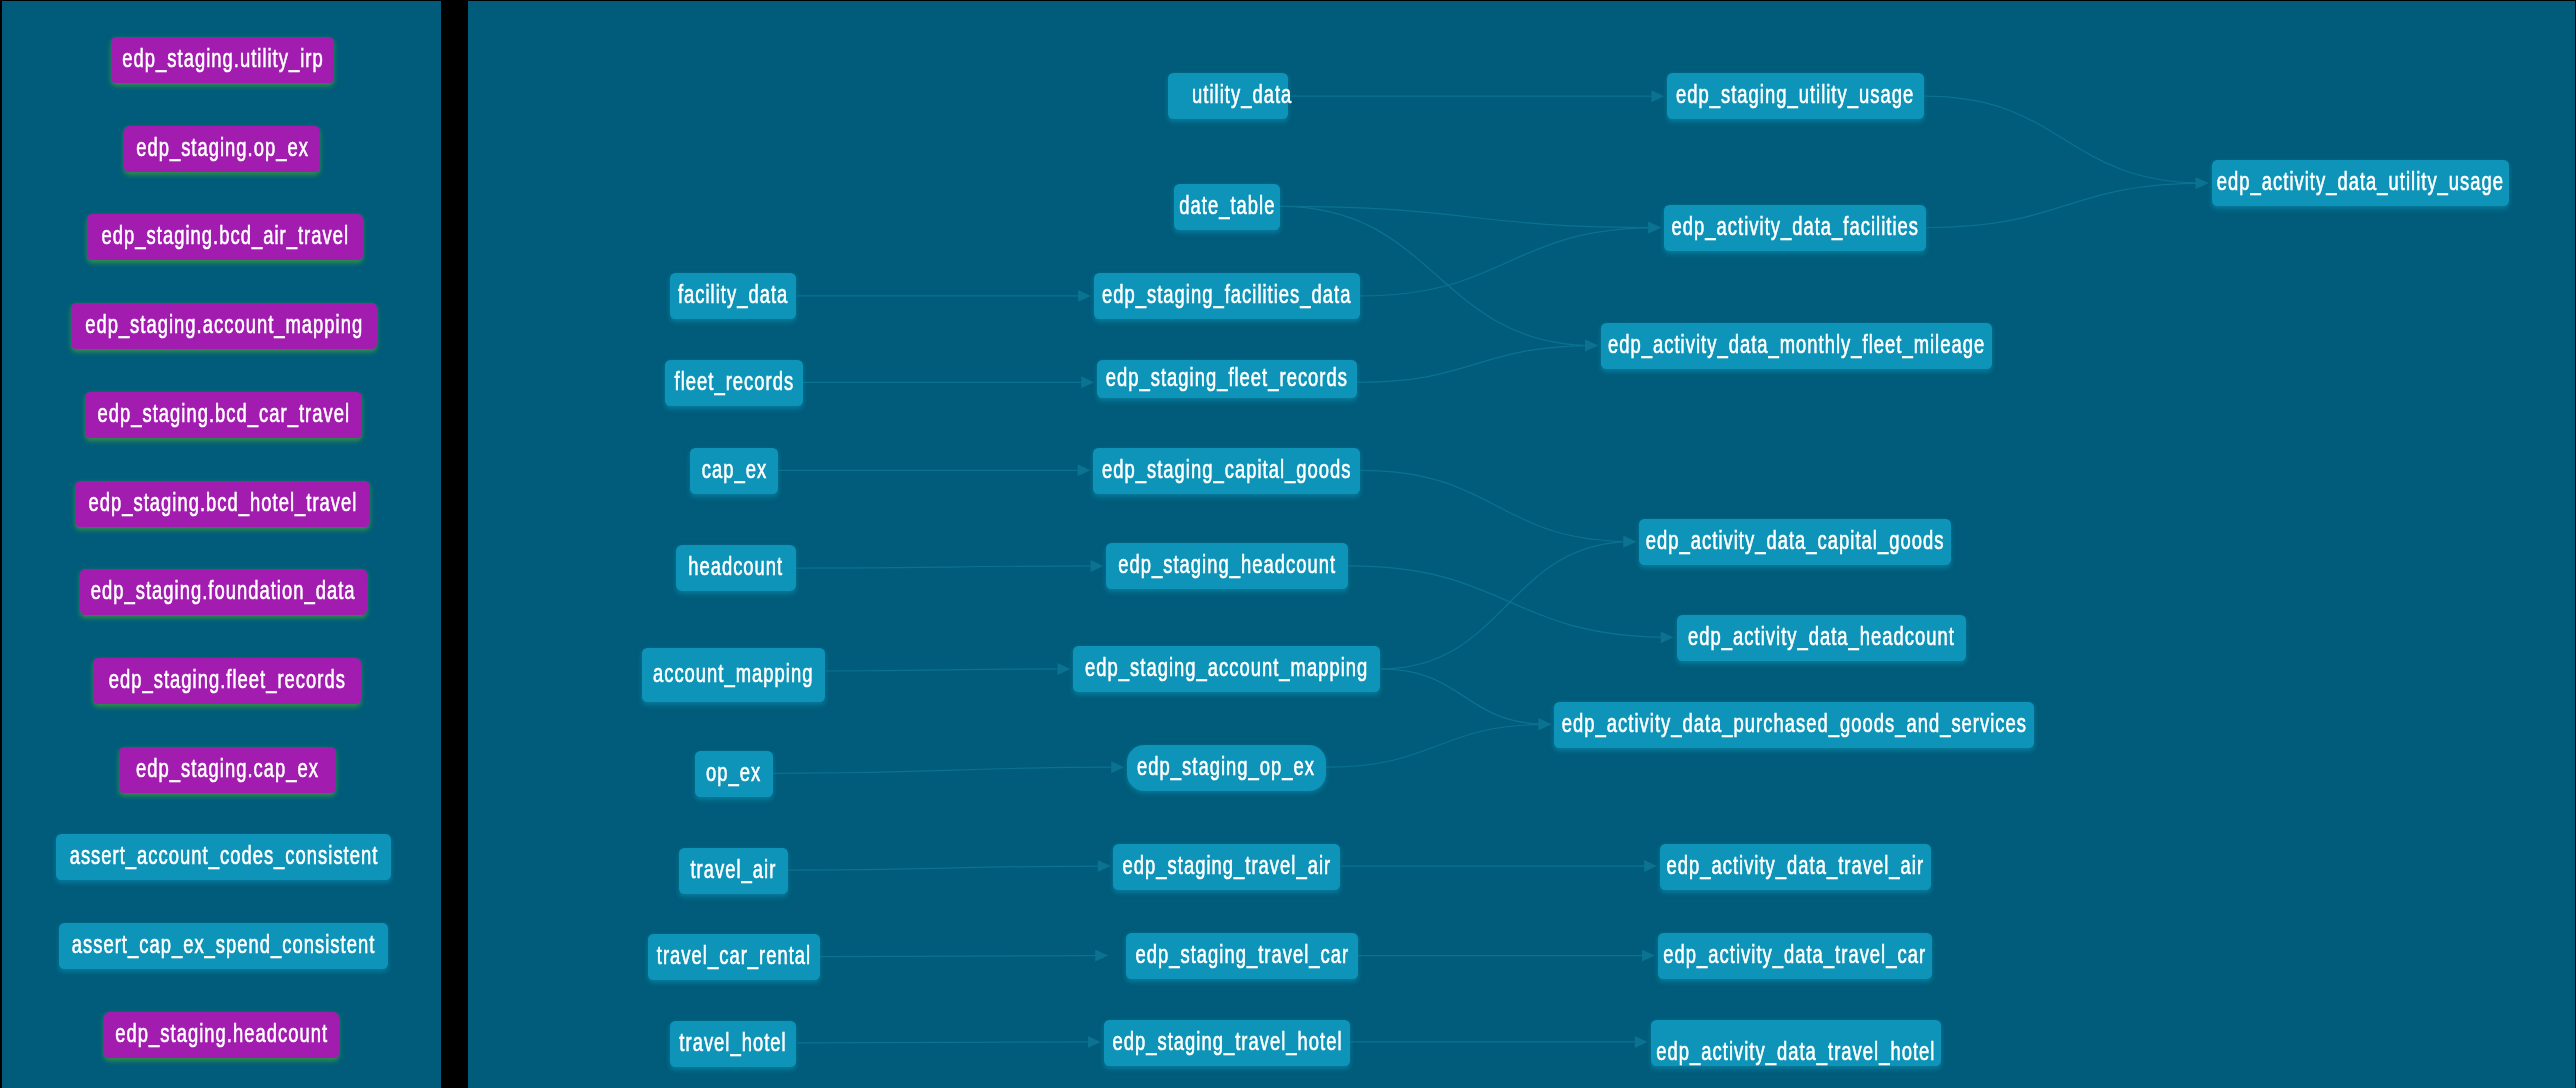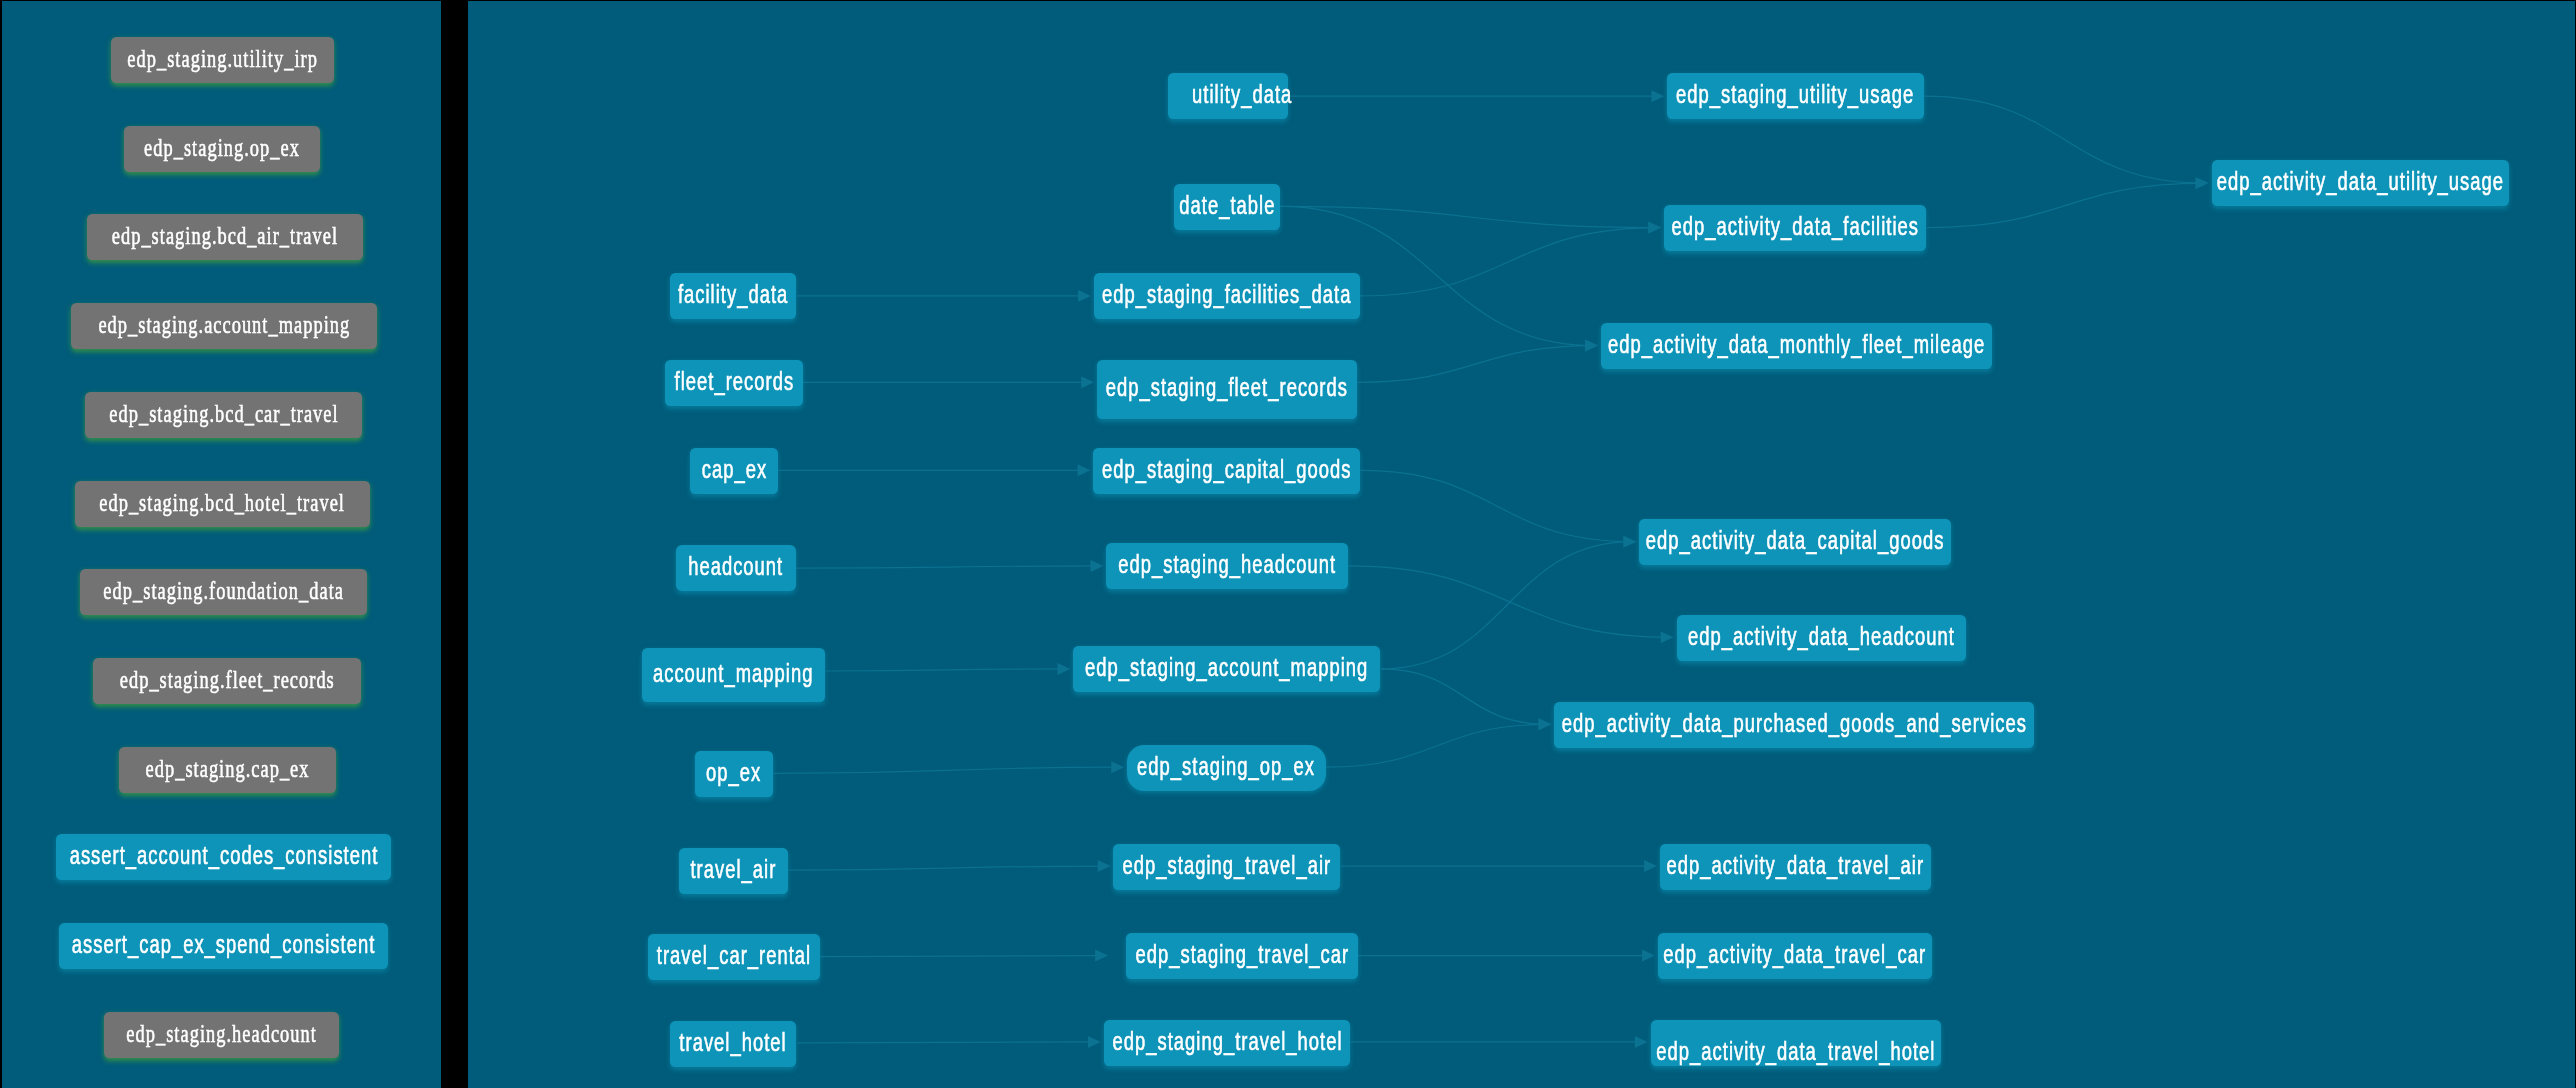--- a/index.html
+++ b/index.html
@@ -6,21 +6,21 @@
   #page{position:relative;width:2576px;height:1088px;background:#000;overflow:hidden;
         font-family:"Liberation Sans",sans-serif;}
   .clip{position:absolute;overflow:hidden;}
   #left-clip{left:2.1px;top:1px;width:439px;height:1087px;}
   #graph-clip{left:468px;top:1px;width:2107px;height:1087px;}
   .panel{position:absolute;left:-4.1px;top:-4.1px;width:calc(100% + 8.3px);height:calc(100% + 8.3px);
          background:#005c7a;filter:blur(0.7px);}
   .inner{position:absolute;left:4.1px;top:4.1px;width:calc(100% - 8.3px);height:calc(100% - 8.3px);}
   .node{position:absolute;display:flex;align-items:center;justify-content:center;
         border-radius:5.2px;color:#fff;white-space:nowrap;box-sizing:border-box;}
-  .node.green{background:#737373;box-shadow:0 2.1px 5.7px rgba(92,184,37,0.55);font-family:Liberation Serif, serif;}
+  .node.green{background:#a21caf;box-shadow:0 2.1px 5.7px rgba(92,184,37,0.55);}
   .node.blue{background:#0d94b8;box-shadow:0 2.1px 5.7px rgba(13,148,184,0.55);}
   .node > span{display:inline-block;font-size:25px;line-height:1;
         transform:scaleX(0.735) translateY(-1.8px);transform-origin:center center;letter-spacing:1.4px;
         -webkit-text-stroke:0.6px #fff;paint-order:stroke fill;}
   svg.edges{position:absolute;left:0;top:0;width:2107px;height:1087px;overflow:visible;}
   #panel-divider{position:absolute;left:441px;top:0;width:27.4px;height:1088px;background:#000;}
 </style>
 </head>
 <body>
 
@@ -153,21 +153,21 @@
             </div>
             <div class="node blue" style="left: 180px; top: 933px; width: 172px; height: 46px;">
               <span>travel_car_rental</span>
             </div>
             <div class="node blue" style="left: 202px; top: 1020px; width: 126px; height: 46px;">
               <span>travel_hotel</span>
             </div>
             <div class="node blue" style="left: 626px; top: 272px; width: 266px; height: 46px;">
               <span>edp_staging_facilities_data</span>
             </div>
-            <div class="node blue" style="left: 629px; top: 359px; width: 260px; height: 59px;">
+            <div class="node blue" style="left: 629px; top: 359px; width: 260px; height: 38px;">
               <span>edp_staging_fleet_records</span>
             </div>
             <div class="node blue" style="left: 625px; top: 447px; width: 267px; height: 46px;">
               <span>edp_staging_capital_goods</span>
             </div>
             <div class="node blue" style="left: 638px; top: 542px; width: 242px; height: 46px;">
               <span>edp_staging_headcount</span>
             </div>
             <div class="node blue" style="left: 605px; top: 645px; width: 307px; height: 46px;">
               <span>edp_staging_account_mapping</span>

